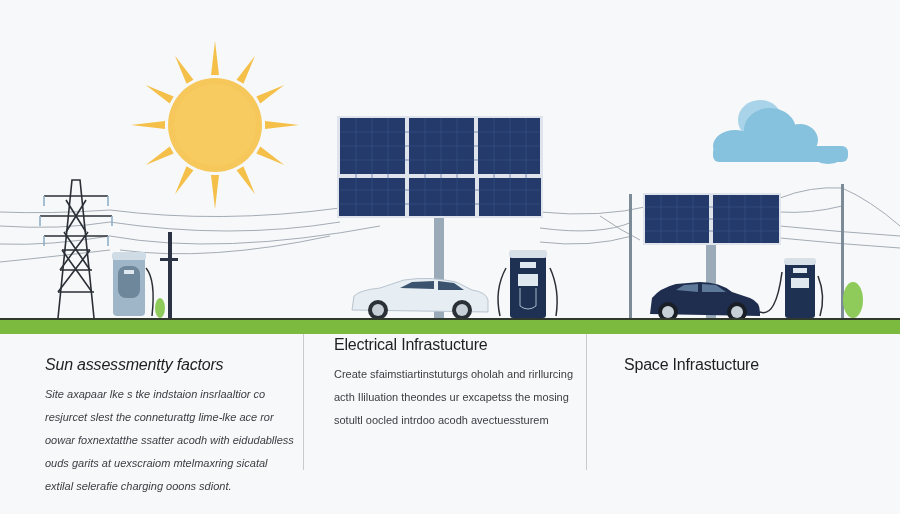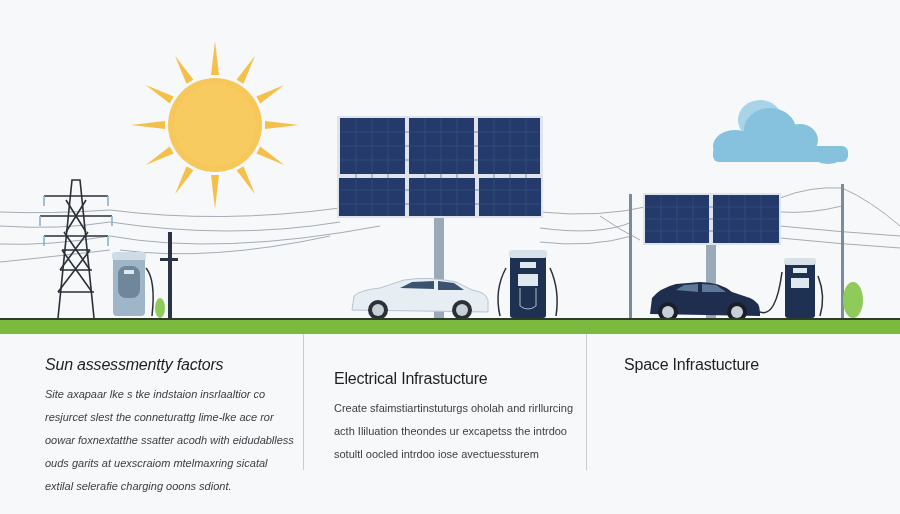--- a/index.html
+++ b/index.html
@@ -4,21 +4,21 @@
 <style>
   html, body { margin: 0; padding: 0; }
   body { width: 900px; height: 514px; background: #f7f8fa; overflow: hidden; position: relative; font-family: "Liberation Sans", sans-serif; }
   .scene { position: absolute; left: 0; top: 0; width: 900px; height: 334px; }
   .scene svg { display: block; }
   .panel { position: absolute; top: 334px; height: 140px; }
   .divider { position: absolute; top: 334px; width: 1px; height: 136px; background: #c9cbcf; }
   .panel h2 { margin: 0; font-size: 16px; font-weight: normal; color: #1d1f22; letter-spacing: -0.2px; }
   .panel p { margin: 9px 0 0 0; font-size: 11px; line-height: 23px; color: #3a3d42; }
   .p1 { left: 45px; top: 356px; width: 250px; font-style: italic; }
-  .p2 { left: 334px; top: 370px; width: 240px; }
+  .p2 { left: 334px; top: 336px; width: 240px; }
   .p3 { left: 624px; top: 356px; width: 240px; }
 </style>
 </head>
 <body>
 
 <div class="scene">
   <svg width="900" height="334" viewBox="0 0 900 334" xmlns="http://www.w3.org/2000/svg">
 
     <g fill="none" stroke="#9aa3ab" stroke-width="0.9">
       <path d="M0 212 Q 50 214 110 210 Q 220 224 340 208"></path>
@@ -179,18 +179,18 @@
 <div class="divider" style="left:303px;"></div>
 <div class="divider" style="left:586px;"></div>
 
 <div class="panel p1">
   <h2>Sun assessmentty factors</h2>
   <p>Site axapaar lke s tke indstaion insrlaaltior co resjurcet slest the conneturattg lime-lke ace ror oowar foxnextatthe ssatter acodh with eidudablless ouds garits at uexscraiom mtelmaxring sicatal extilal selerafie charging ooons sdiont.</p>
 </div>
 
 <div class="panel p2">
   <h2>Electrical Infrastucture</h2>
-  <p>Create sfaimstiartinstuturgs oholah and rirllurcing acth Ililuation theondes ur excapetss the intrdoo sotultl oocled intrdoo iose avectuessturem</p>
+  <p>Create sfaimstiartinstuturgs oholah and rirllurcing acth Ililuation theondes ur excapetss the mosing sotultl oocled intrdoo acodh avectuessturem</p>
 </div>
 
 <div class="panel p3">
   <h2>Space Infrastucture</h2>
 </div>
 
 </body></html>

